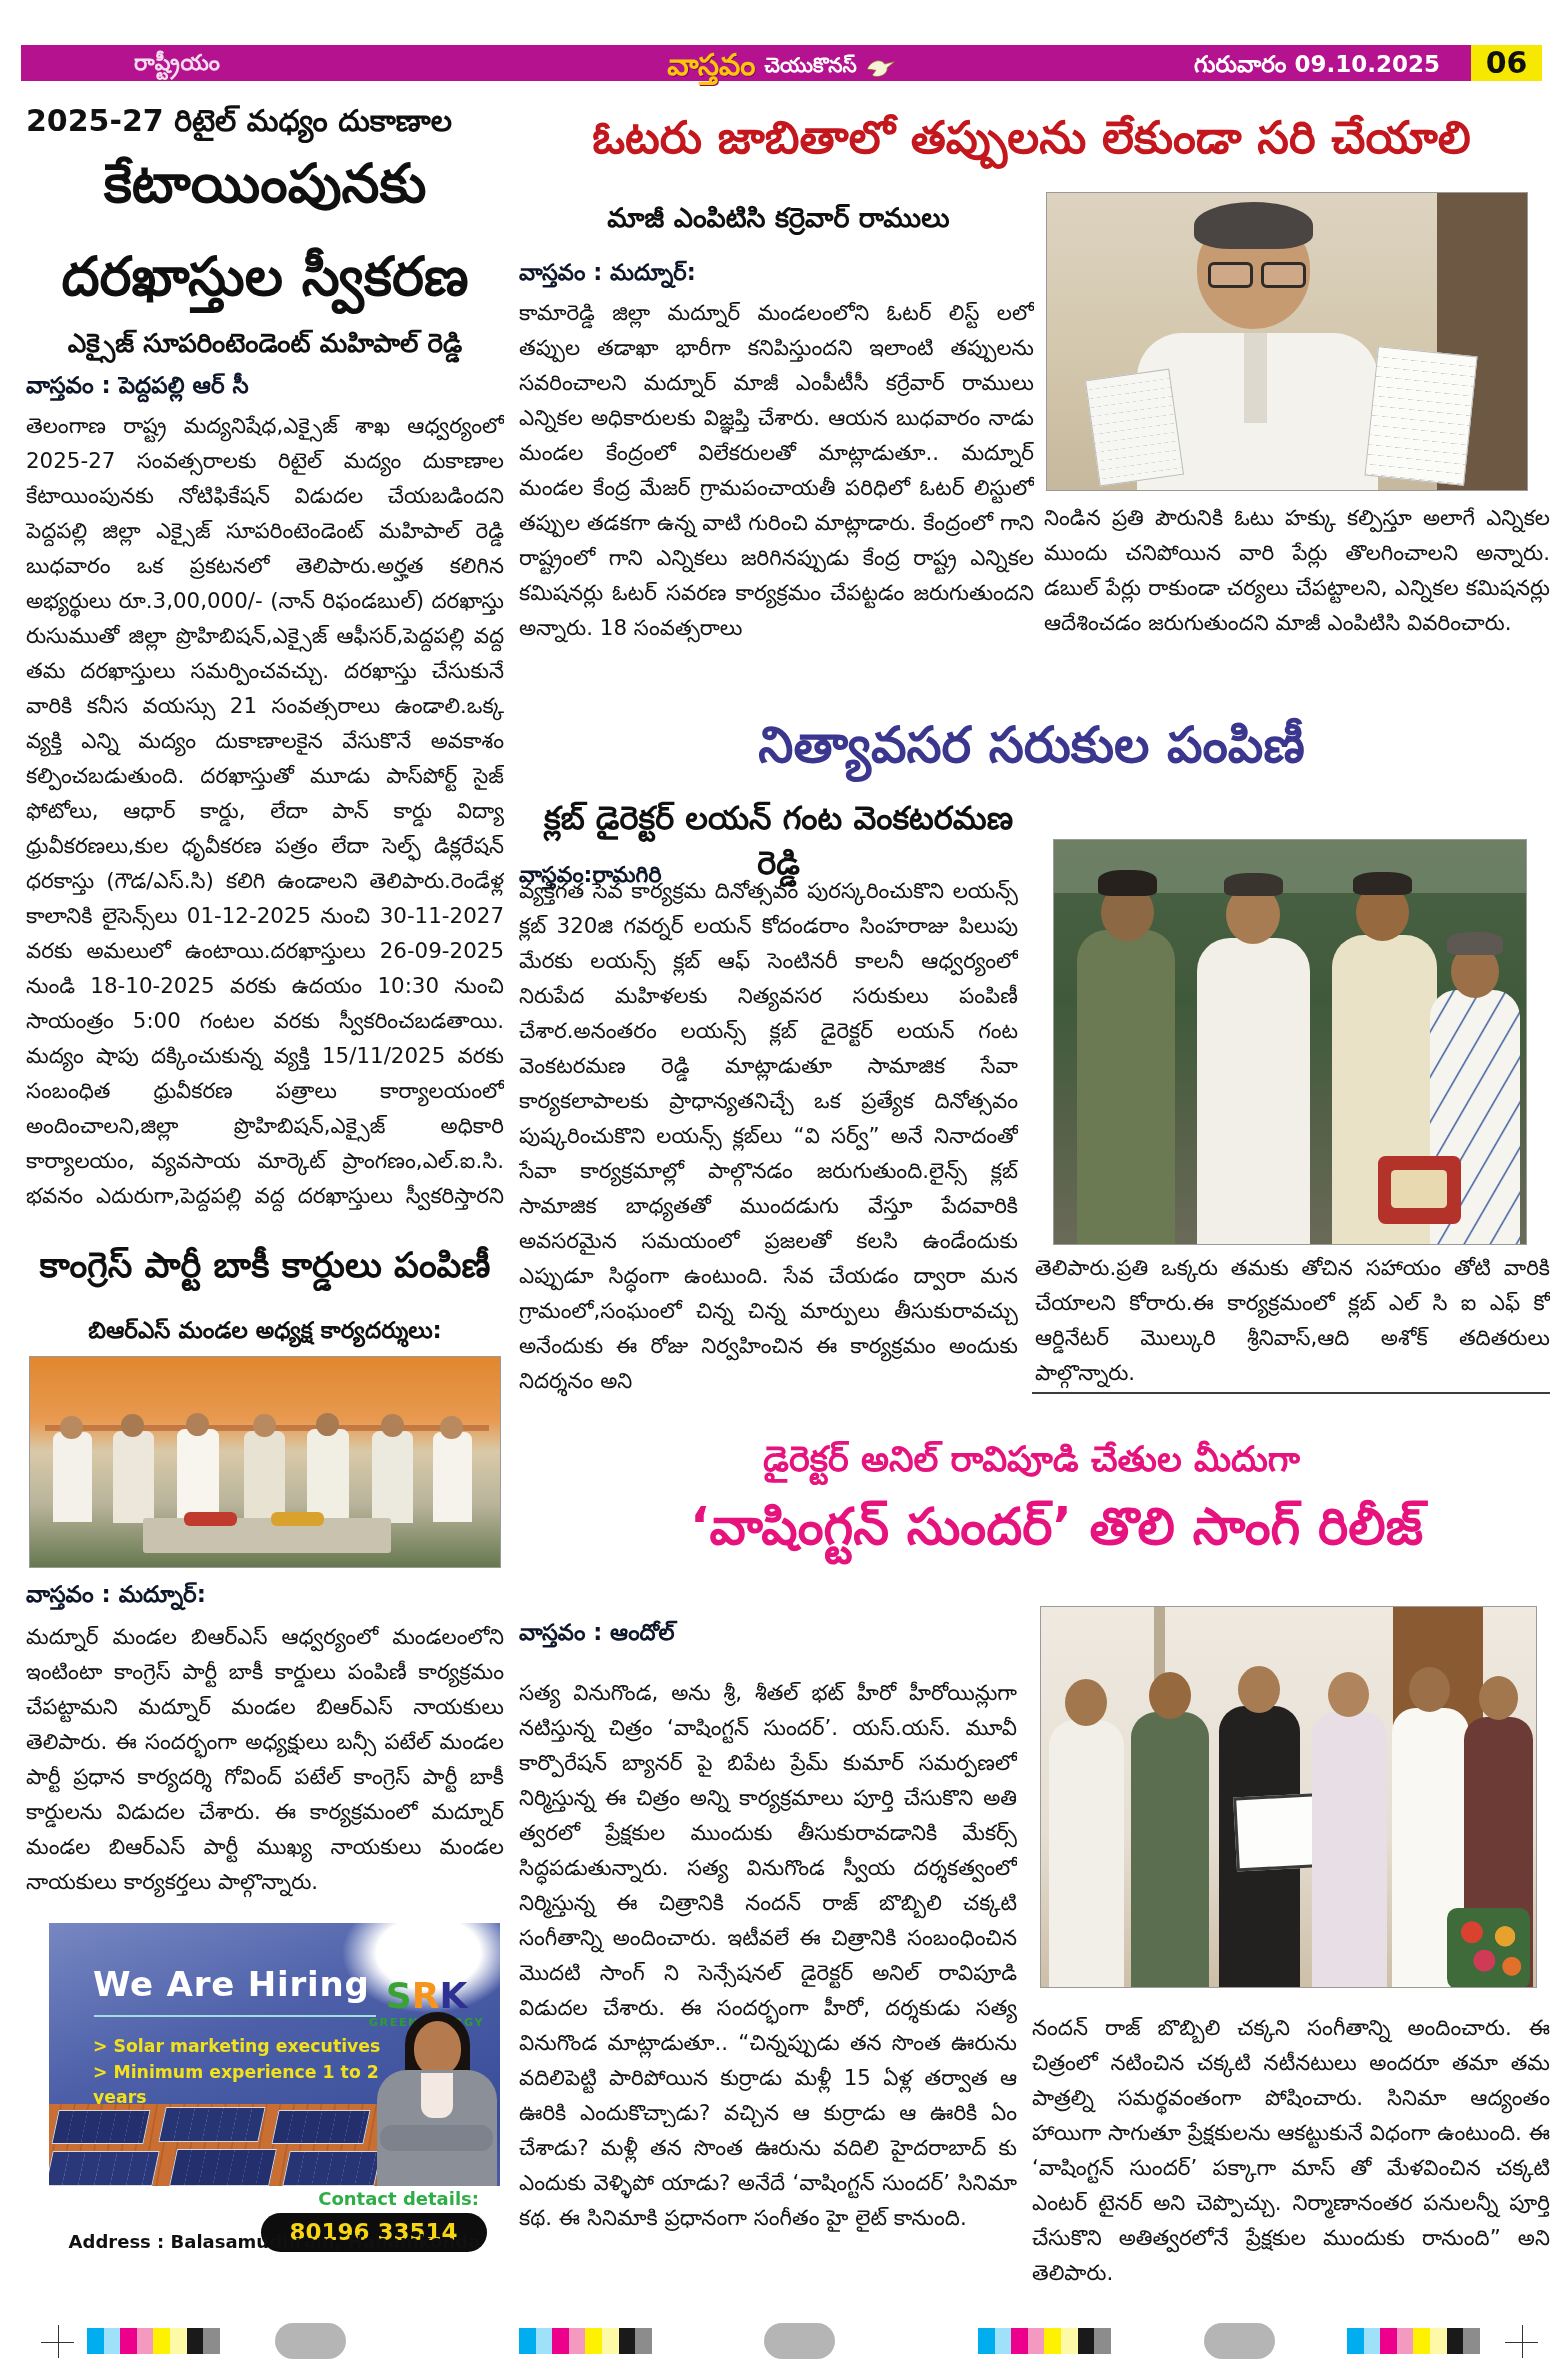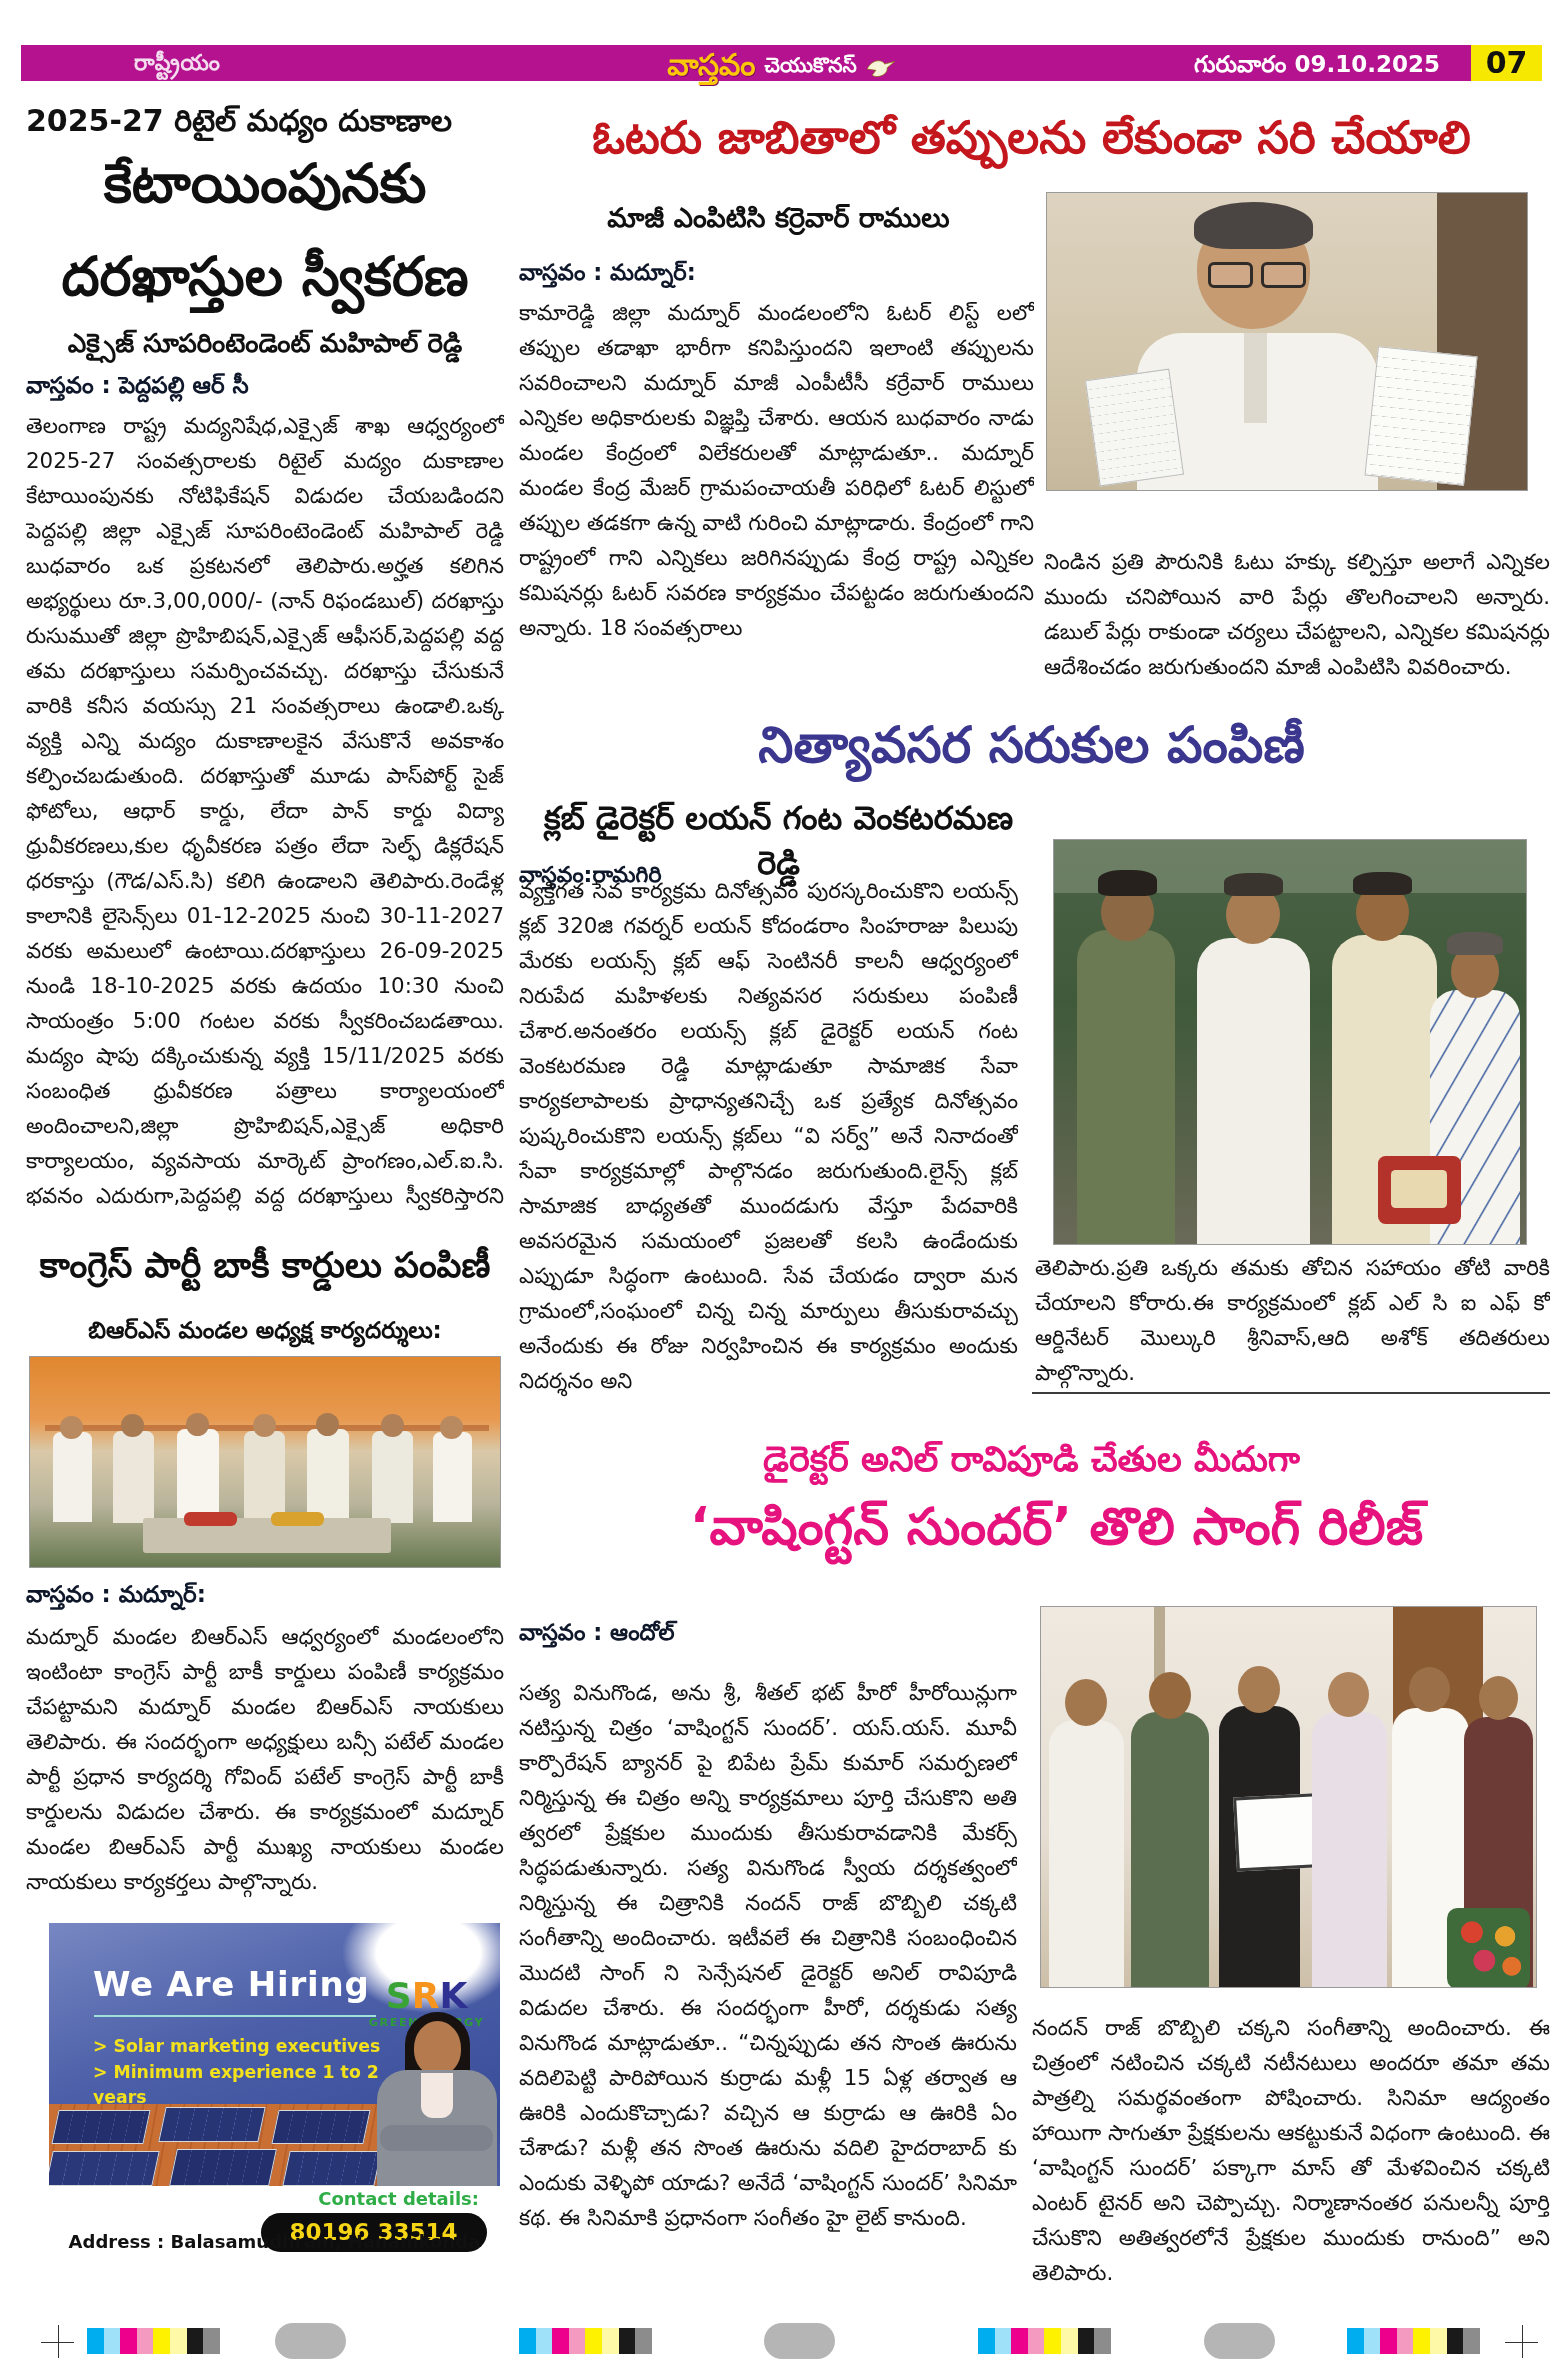--- a/index.html
+++ b/index.html
@@ -60,21 +60,21 @@
     <span class="mh-brand">
       <span class="mh-paper">వాస్తవం</span>
       <span class="mh-tag">చెయుకొనస్</span>
       <span style="display:inline-block;line-height:0;">
         <svg width="30" height="25.6" viewBox="0 0 24 20">
             <path d="M1 11 C5 3,13 3,15 7 L23 5 L17 10 C18 15,10 19,5 16 L8 12 Z" fill="#f7f3d8" stroke="#8a6d10" stroke-width="0.6"></path>
           </svg>
       </span>
     </span>
     <span class="mh-date">గురువారం  09.10.2025</span>
-    <span class="mh-page">07</span>
+    <span class="mh-page">06</span>
   </div>
 
   <div class="abs kicker" style="left:26px;top:95px;width:478px;font-size:30px;">2025-27 రిటైల్ మధ్యం దుకాణాల</div>
   <div class="abs headline" style="left:26px;top:137px;width:478px;font-size:54px;color:#101010;line-height:93px;">కేటాయింపునకు దరఖాస్తుల స్వీకరణ</div>
   <div class="abs subhead" style="left:26px;top:328px;width:478px;font-size:26px;">ఎక్సైజ్ సూపరింటెండెంట్ మహిపాల్ రెడ్డి</div>
   <div class="abs dateline" style="left:26px;top:372px;width:478px;font-size:23px;">వాస్తవం : పెద్దపల్లి ఆర్ సీ</div>
   <div class="abs bodytext" style="left:26px;top:408px;width:478px;height:813px;">తెలంగాణ రాష్ట్ర మద్యనిషేధ,ఎక్సైజ్ శాఖ ఆధ్వర్యంలో 2025-27 సంవత్సరాలకు రిటైల్ మద్యం దుకాణాల కేటాయింపునకు నోటిఫికేషన్ విడుదల చేయబడిందని పెద్దపల్లి జిల్లా ఎక్సైజ్ సూపరింటెండెంట్ మహిపాల్ రెడ్డి బుధవారం ఒక ప్రకటనలో తెలిపారు.అర్హత కలిగిన అభ్యర్థులు రూ.3,00,000/- (నాన్ రిఫండబుల్) దరఖాస్తు రుసుముతో జిల్లా ప్రొహిబిషన్,ఎక్సైజ్ ఆఫీసర్,పెద్దపల్లి వద్ద తమ దరఖాస్తులు సమర్పించవచ్చు. దరఖాస్తు చేసుకునే వారికి కనీస వయస్సు 21 సంవత్సరాలు ఉండాలి.ఒక్క వ్యక్తి ఎన్ని  మద్యం దుకాణాలకైన వేసుకొనే అవకాశం కల్పించబడుతుంది. దరఖాస్తుతో మూడు పాస్‌పోర్ట్ సైజ్ ఫోటోలు, ఆధార్ కార్డు, లేదా పాన్ కార్డు విద్యా ధ్రువీకరణలు,కుల ధృవీకరణ పత్రం లేదా సెల్ఫ్ డిక్లరేషన్ ధరకాస్తు (గౌడ/ఎస్.సి) కలిగి ఉండాలని తెలిపారు.రెండేళ్ల కాలానికి లైసెన్స్‌లు 01-12-2025 నుంచి 30-11-2027 వరకు అమలులో ఉంటాయి.దరఖాస్తులు 26-09-2025 నుండి 18-10-2025 వరకు ఉదయం 10:30 నుంచి సాయంత్రం 5:00 గంటల వరకు స్వీకరించబడతాయి. మద్యం షాపు దక్కించుకున్న వ్యక్తి 15/11/2025 వరకు సంబంధిత ధ్రువీకరణ పత్రాలు కార్యాలయంలో అందించాలని,జిల్లా ప్రొహిబిషన్,ఎక్సైజ్ అధికారి కార్యాలయం, వ్యవసాయ మార్కెట్ ప్రాంగణం,ఎల్.ఐ.సి. భవనం ఎదురుగా,పెద్దపల్లి వద్ద దరఖాస్తులు స్వీకరిస్తారని అన్నారు.</div>
 
   <div class="abs headline" style="left:26px;top:1240px;width:478px;font-size:35px;color:#101010;">కాంగ్రెస్ పార్టీ బాకీ కార్డులు పంపిణీ</div>
   <div class="abs subhead" style="left:26px;top:1317px;width:478px;font-size:23px;">బిఆర్ఎస్ మండల అధ్యక్ష కార్యదర్శులు:</div>
@@ -155,21 +155,21 @@
     <div class="ph" style="right:0;top:0;width:90px;height:100%;background:#6c5843;"></div>
     <div class="ph" style="left:150px;top:22.6px;width:113px;height:113px;background:#c79b72;border-radius:46% 46% 50% 50%;"></div>
     <div class="ph" style="left:147px;top:9px;width:119px;height:47px;background:#4a4542;border-radius:50% 50% 30% 30%;"></div>
     <div class="ph" style="left:161px;top:69px;width:39px;height:19.6px;border:3px solid #2f2b28;border-radius:6px;background:rgba(255,255,255,.15);"></div>
     <div class="ph" style="left:214px;top:69px;width:39px;height:19.6px;border:3px solid #2f2b28;border-radius:6px;background:rgba(255,255,255,.15);"></div>
     <div class="ph" style="left:90px;top:140px;width:241px;height:160px;background:#f4f2ec;border-radius:45px 45px 0 0;"></div>
     <div class="ph" style="left:197px;top:140px;width:22.6px;height:90px;background:#ded9cf;"></div>
     <div class="ph" style="left:324px;top:158px;width:98px;height:128px;background:#fbfbf8;border:0.8px solid #bbb;transform:rotate(6deg);background-image:repeating-linear-gradient(180deg,#fbfbf8 0,#fbfbf8 9px,#c9c9c4 9.8px);"></div>
     <div class="ph" style="left:45px;top:181px;width:83px;height:105px;background:#f6f6f2;border:0.8px solid #bbb;transform:rotate(-8deg);background-image:repeating-linear-gradient(180deg,#f6f6f2 0,#f6f6f2 8.3px,#cfcfc8 9px);"></div>
   </div>
-  <div class="abs bodytext" style="left:1044px;top:500px;width:506px;height:164px;margin-top:44px;">నిండిన ప్రతి పౌరునికి ఓటు హక్కు కల్పిస్తూ అలాగే ఎన్నికల ముందు చనిపోయిన వారి పేర్లు తొలగించాలని అన్నారు. డబుల్ పేర్లు రాకుండా చర్యలు చేపట్టాలని, ఎన్నికల కమిషనర్లు ఆదేశించడం జరుగుతుందని మాజీ ఎంపిటిసి వివరించారు.</div>
+  <div class="abs bodytext" style="left:1044px;top:500px;width:506px;height:164px;">నిండిన ప్రతి పౌరునికి ఓటు హక్కు కల్పిస్తూ అలాగే ఎన్నికల ముందు చనిపోయిన వారి పేర్లు తొలగించాలని అన్నారు. డబుల్ పేర్లు రాకుండా చర్యలు చేపట్టాలని, ఎన్నికల కమిషనర్లు ఆదేశించడం జరుగుతుందని మాజీ ఎంపిటిసి వివరించారు.</div>
 
   <div class="abs headline" style="left:519px;top:709px;width:1025px;font-size:50px;color:#3b378f;">నిత్యావసర సరుకుల పంపిణీ</div>
   <div class="abs subhead" style="left:519px;top:799px;width:519px;font-size:32px;">క్లబ్ డైరెక్టర్ లయన్ గంట వెంకటరమణ రెడ్డి</div>
   <div class="abs dateline" style="left:519px;top:835px;width:519px;font-size:22px;margin-top:27px;">వాస్తవం:రామగిరి</div>
   <div class="abs bodytext" style="left:519px;top:873px;width:499px;height:558px;">వ్యక్తిగత సేవ కార్యక్రమ దినోత్సవం పురస్కరించుకొని లయన్స్ క్లబ్ 320జి గవర్నర్ లయన్ కోదండరాం సింహరాజు పిలుపు మేరకు  లయన్స్ క్లబ్ ఆఫ్ సెంటినరీ కాలనీ ఆధ్వర్యంలో నిరుపేద మహిళలకు నిత్యవసర సరుకులు పంపిణీ చేశార.అనంతరం లయన్స్ క్లబ్ డైరెక్టర్ లయన్ గంట వెంకటరమణ రెడ్డి మాట్లాడుతూ సామాజిక సేవా కార్యకలాపాలకు ప్రాధాన్యతనిచ్చే ఒక ప్రత్యేక దినోత్సవం పుష్కరించుకొని లయన్స్ క్లబ్‌లు “వి సర్వ్” అనే నినాదంతో సేవా కార్యక్రమాల్లో పాల్గొనడం జరుగుతుంది.లైన్స్ క్లబ్ సామాజిక బాధ్యతతో ముందడుగు వేస్తూ పేదవారికి అవసరమైన సమయంలో ప్రజలతో కలసి ఉండేందుకు ఎప్పుడూ సిద్ధంగా ఉంటుంది. సేవ చేయడం ద్వారా మన గ్రామంలో,సంఘంలో చిన్న చిన్న మార్పులు తీసుకురావచ్చు అనేందుకు ఈ రోజు నిర్వహించిన ఈ కార్యక్రమం అందుకు నిదర్శనం అని</div>
 
   <div class="photo" style="left:1053px;top:839px;width:474px;height:406px;background:linear-gradient(180deg,#4c6246 0%,#3f5a3a 40%,#58624a 75%,#6a6a58 100%);">
     <div class="ph" style="left:0;top:0;width:100%;height:53px;background:rgba(210,220,200,.25);"></div>
     <div class="ph" style="left:22.6px;top:90px;width:98px;height:316px;background:#6b7a52;border-radius:30px 30px 0 0;"></div>
     <div class="ph" style="left:47px;top:44px;width:53px;height:57px;background:#8d6844;border-radius:50%;"></div>

